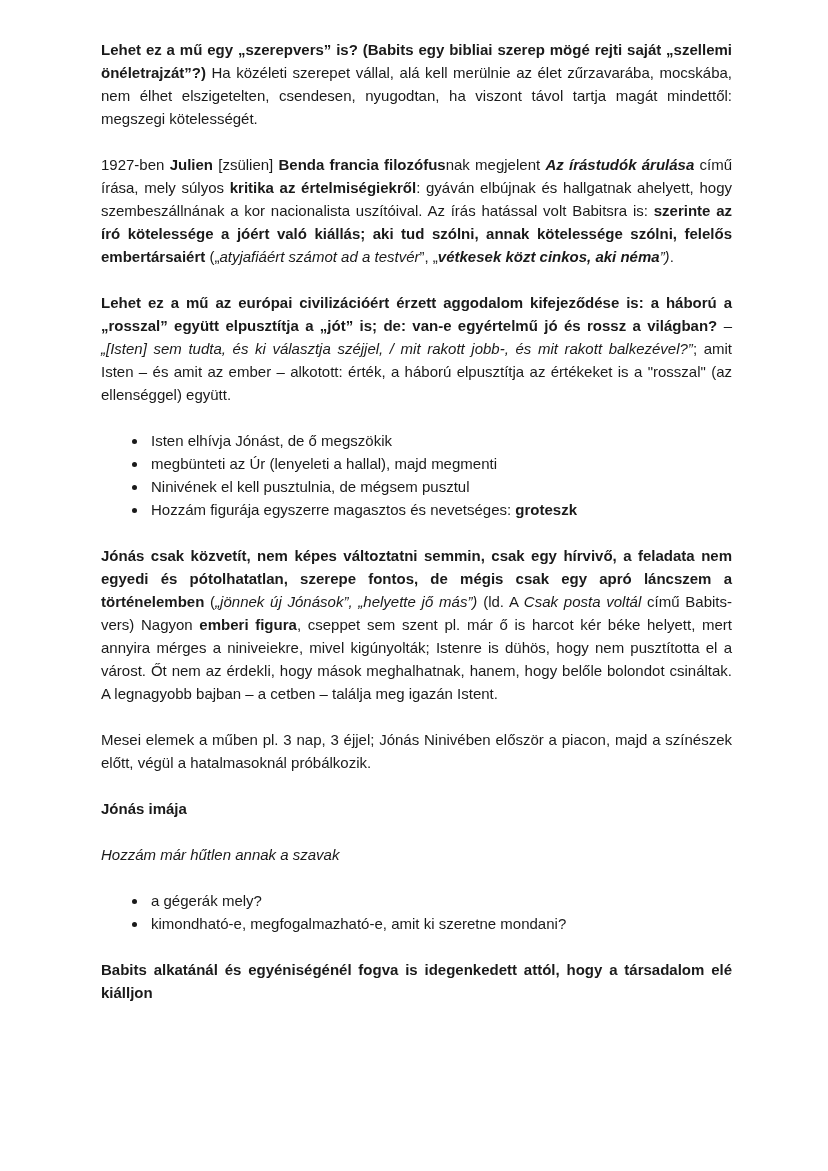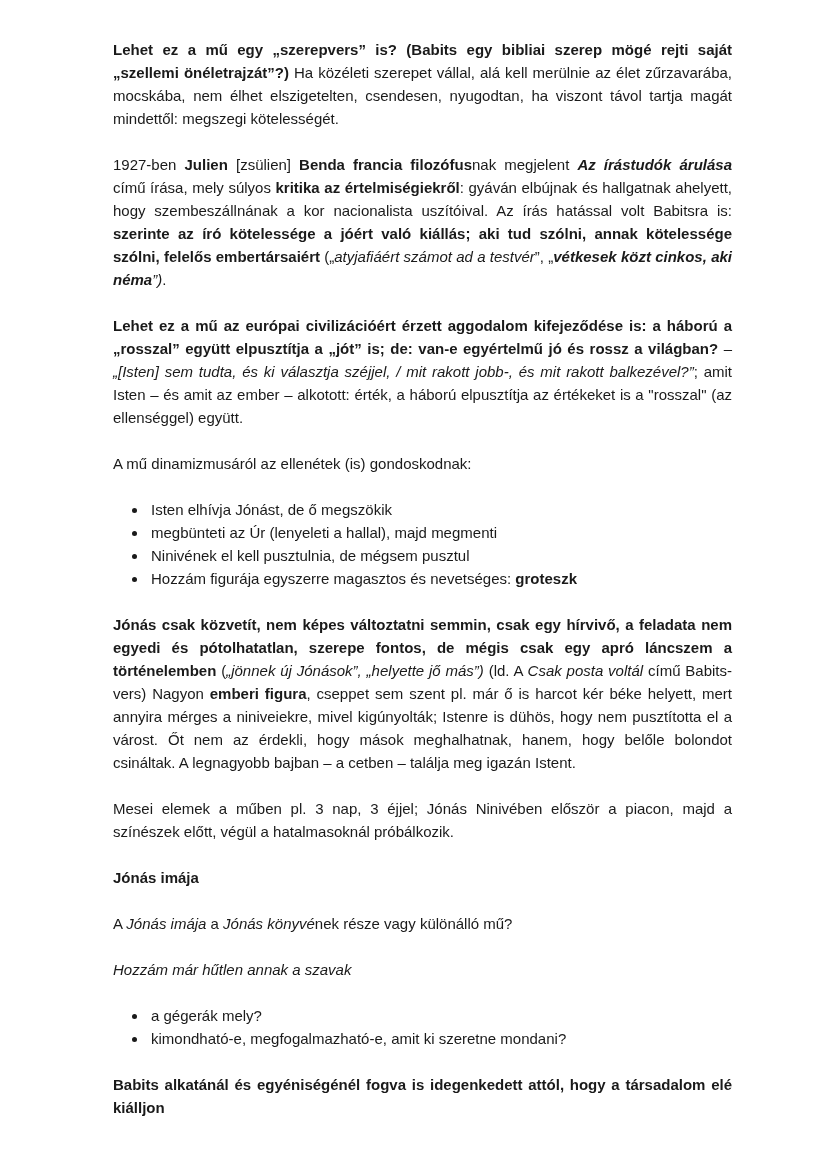--- a/index.html
+++ b/index.html
@@ -13,21 +13,21 @@
     box-sizing: border-box;
     background: #ffffff;
     padding: 38px 96px 40px 97px;
     font-family: "Liberation Sans", "DejaVu Sans", sans-serif;
     font-size: 15px;
     line-height: 23px;
     color: #1a1a1a;
     text-align: justify;
   }
   .para {
-    margin: 0 0 23px 16px;
+    margin: 0 0 23px 4px;
   }
   ul.bullets {
     margin: 0 0 23px 0;
     padding-left: 51px;
     list-style-type: disc;
   }
   ul.bullets li {
     padding-left: 3px;
   }
   .b { font-weight: bold; }
@@ -37,37 +37,35 @@
 <body>
 
 <div class="page">
 
   <p class="para"><span class="b">Lehet ez a mű egy „szerepvers” is? (Babits egy bibliai szerep mögé rejti saját „szellemi önéletrajzát”?)</span><span> Ha közéleti szerepet vállal, alá kell merülnie az élet zűrzavarába, mocskába, nem élhet elszigetelten, csendesen, nyugodtan, ha viszont távol tartja magát mindettől: megszegi kötelességét.</span></p>
 
   <p class="para"><span>1927-ben </span><span class="b">Julien</span><span> [zsülien] </span><span class="b">Benda francia filozófus</span><span>nak megjelent </span><span class="b i">Az írástudók árulása</span><span> című írása, mely súlyos </span><span class="b">kritika az értelmiségiekről</span><span>: gyáván elbújnak és hallgatnak ahelyett, hogy szembeszállnának a kor nacionalista uszítóival. Az írás hatással volt Babitsra is: </span><span class="b">szerinte az író kötelessége a jóért való kiállás; aki tud szólni, annak kötelessége szólni, felelős embertársaiért</span><span> („</span><span class="i">atyjafiáért számot ad a testvér</span><span>”, „</span><span class="b i">vétkesek közt cinkos, aki néma</span><span class="i">”)</span><span>.</span></p>
 
   <p class="para"><span class="b">Lehet ez a mű az európai civilizációért érzett aggodalom kifejeződése is: a háború a „rosszal” együtt elpusztítja a „jót” is; de: van-e egyértelmű jó és rossz a világban?</span><span> – </span><span class="i">„[Isten] sem tudta, és ki választja széjjel, / mit rakott jobb-, és mit rakott balkezével?”</span><span>; amit Isten – és amit az ember – alkotott: érték, a háború elpusztítja az értékeket is a "rosszal" (az ellenséggel) együtt.</span></p>
 
-  <p class="para"><span>A mű dinamizmusáról az ellenétek (is) gondoskodnak:</span></p>
 
   <ul class="bullets">
     <li><span>Isten elhívja Jónást, de ő megszökik</span></li>
     <li><span>megbünteti az Úr (lenyeleti a hallal), majd megmenti</span></li>
     <li><span>Ninivének el kell pusztulnia, de mégsem pusztul</span></li>
     <li><span>Hozzám figurája egyszerre magasztos és nevetséges: </span><span class="b">groteszk</span></li>
   </ul>
 
 
   <p class="para"><span class="b">Jónás csak közvetít, nem képes változtatni semmin, csak egy hírvivő, a feladata nem egyedi és pótolhatatlan, szerepe fontos, de mégis csak egy apró láncszem a történelemben</span><span> (</span><span class="i">„jönnek új Jónások”, „helyette jő más”)</span><span> (ld. A </span><span class="i">Csak posta voltál</span><span> című Babits-vers) Nagyon </span><span class="b">emberi figura</span><span>, cseppet sem szent pl. már ő is harcot kér béke helyett, mert annyira mérges a niniveiekre, mivel kigúnyolták; Istenre is dühös, hogy nem pusztította el a várost. Őt nem az érdekli, hogy mások meghalhatnak, hanem, hogy belőle bolondot csináltak. A legnagyobb bajban – a cetben – találja meg igazán Istent.</span></p>
 
   <p class="para"><span>Mesei elemek a műben pl. 3 nap, 3 éjjel; Jónás Ninivében először a piacon, majd a színészek előtt, végül a hatalmasoknál próbálkozik.</span></p>
 
   <p class="para"><span class="b">Jónás imája</span></p>
 
-  <p class="para"><span>A </span><span class="i">Jónás imája</span><span> a </span><span class="i">Jónás könyvé</span><span>nek része vagy különálló mű?</span></p>
 
 
   <p class="para"><span class="i">Hozzám már hűtlen annak a szavak</span></p>
 
   <ul class="bullets">
     <li><span>a gégerák mely?</span></li>
     <li><span>kimondható-e, megfogalmazható-e, amit ki szeretne mondani?</span></li>
   </ul>
 
   <p class="para"><span class="b">Babits alkatánál és egyéniségénél fogva is idegenkedett attól, hogy a társadalom elé kiálljon</span></p>

